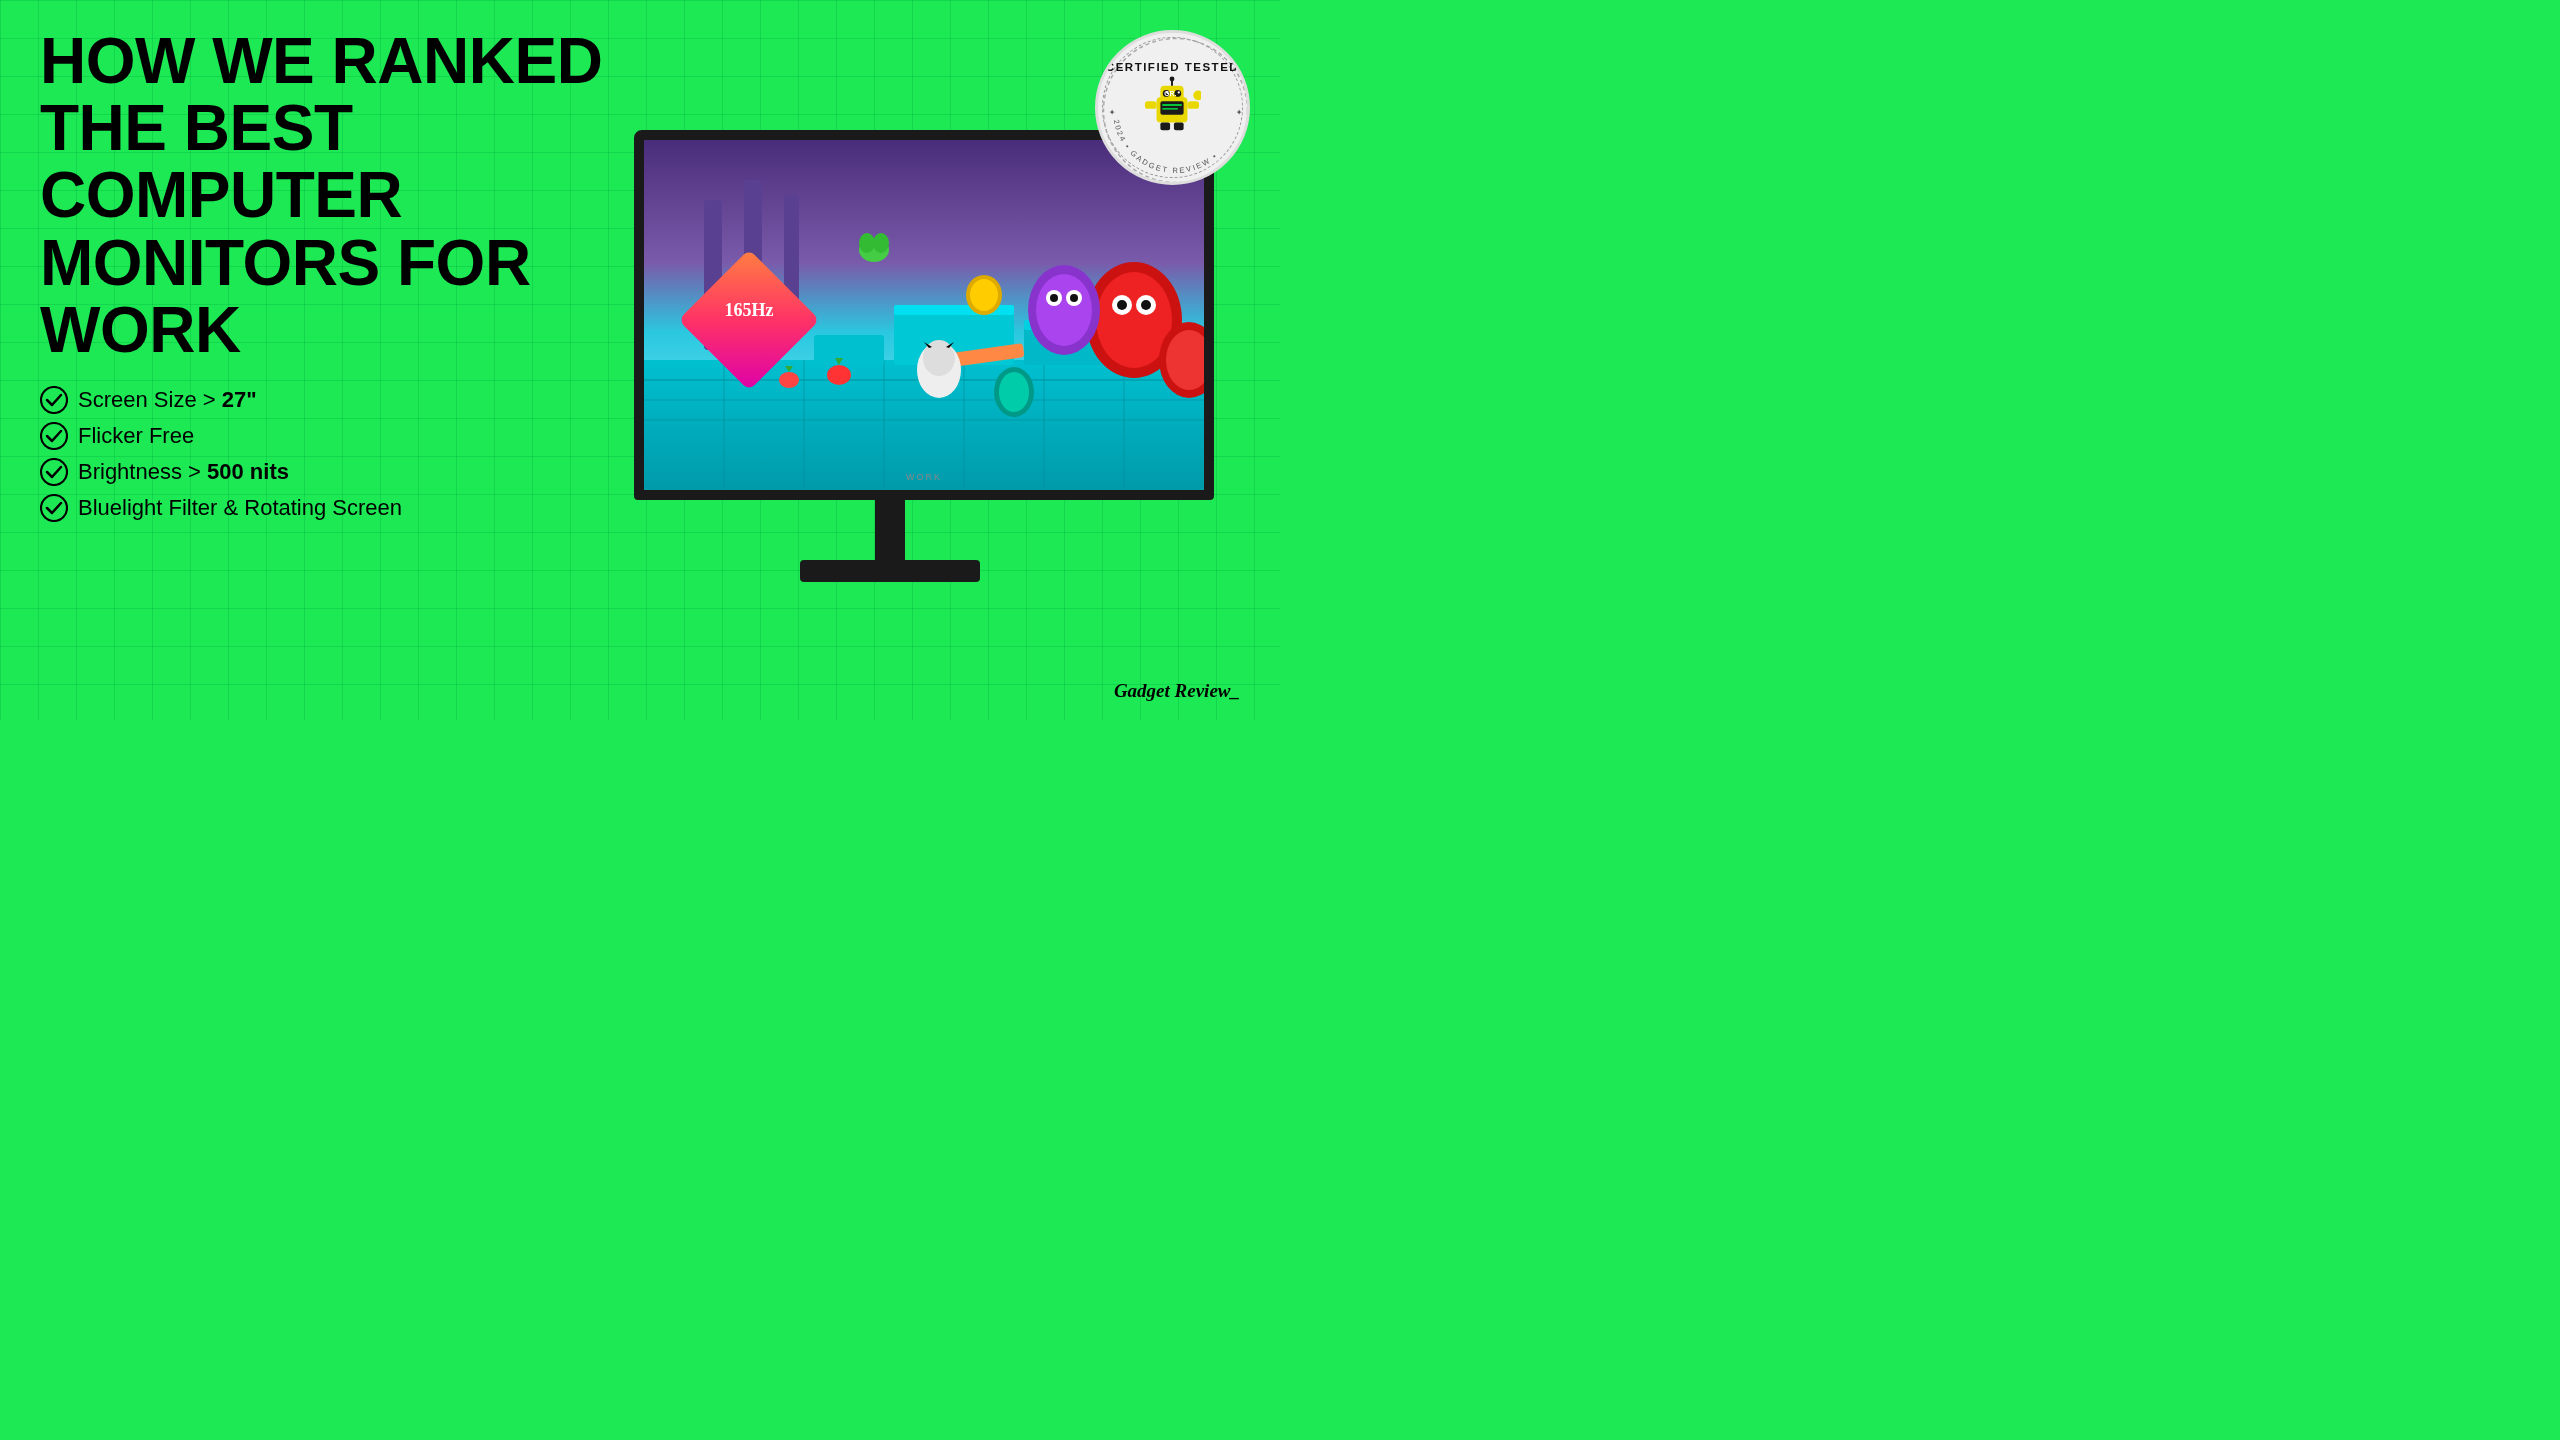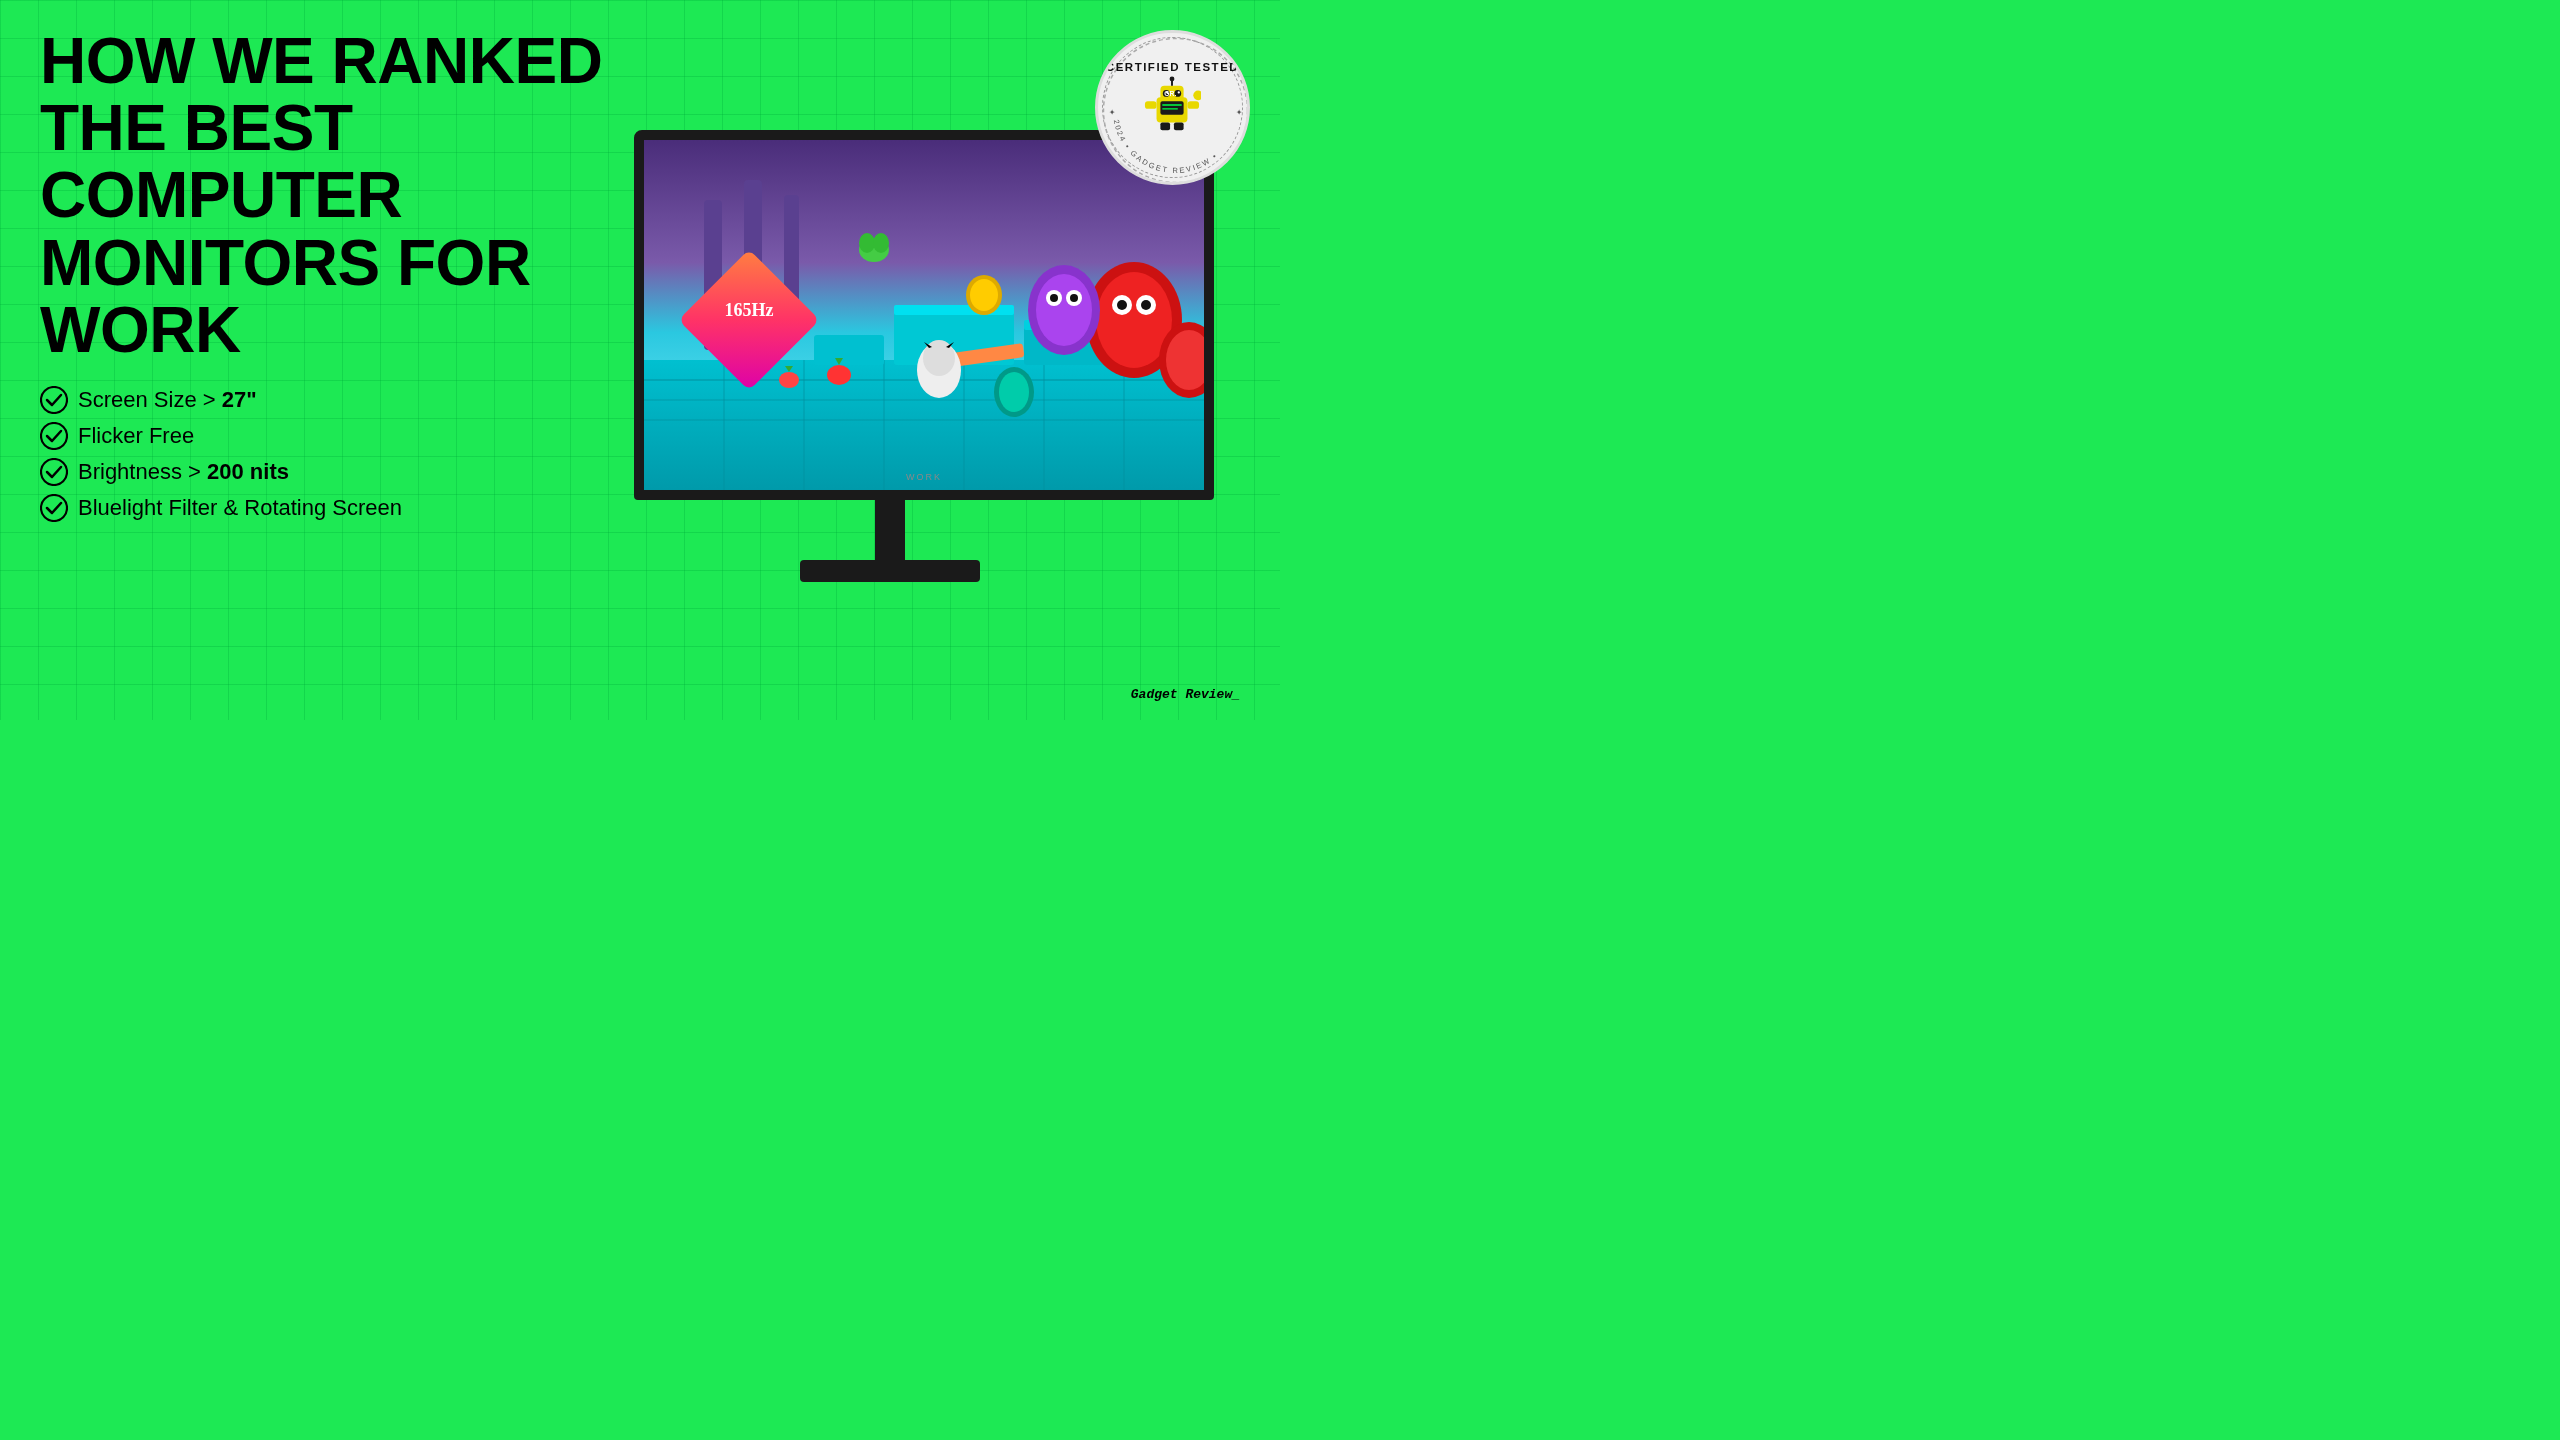--- a/index.html
+++ b/index.html
@@ -255,24 +255,24 @@
       height: 58px;
       z-index: 1;
       margin: 3px 0;
     }
 
     
     .gadget-review-credit {
       position: absolute;
       bottom: 18px;
       right: 40px;
-      font-size: 13px;
+      font-size: 19px;
       font-weight: 900;
       color: #000;
-      font-family: Liberation Mono, monospace;
+      font-family: Liberation Serif, serif;
       font-style: italic;
     }
 
     
     .left-col {
       position: absolute;
       left: 40px;
       top: 28px;
       width: 600px;
     }
@@ -316,21 +316,21 @@
       </li>
 
       <li class="criteria-item">
         <span class="check-icon">
           <svg viewBox="0 0 28 28" fill="none">
             <circle cx="14" cy="14" r="13" stroke="#000" stroke-width="2.2" fill="none"></circle>
             <polyline points="7,14 12,19 21,9" stroke="#000" stroke-width="2.5" stroke-linecap="round" stroke-linejoin="round" fill="none"></polyline>
           </svg>
         </span>
         <span class="criteria-text">
-          Brightness &gt; <strong>200 nits</strong>
+          Brightness &gt; <strong>500 nits</strong>
         </span>
       </li>
 
 
       <li class="criteria-item">
         <span class="check-icon">
           <svg viewBox="0 0 28 28" fill="none">
             <circle cx="14" cy="14" r="13" stroke="#000" stroke-width="2.2" fill="none"></circle>
             <polyline points="7,14 12,19 21,9" stroke="#000" stroke-width="2.5" stroke-linecap="round" stroke-linejoin="round" fill="none"></polyline>
           </svg>

